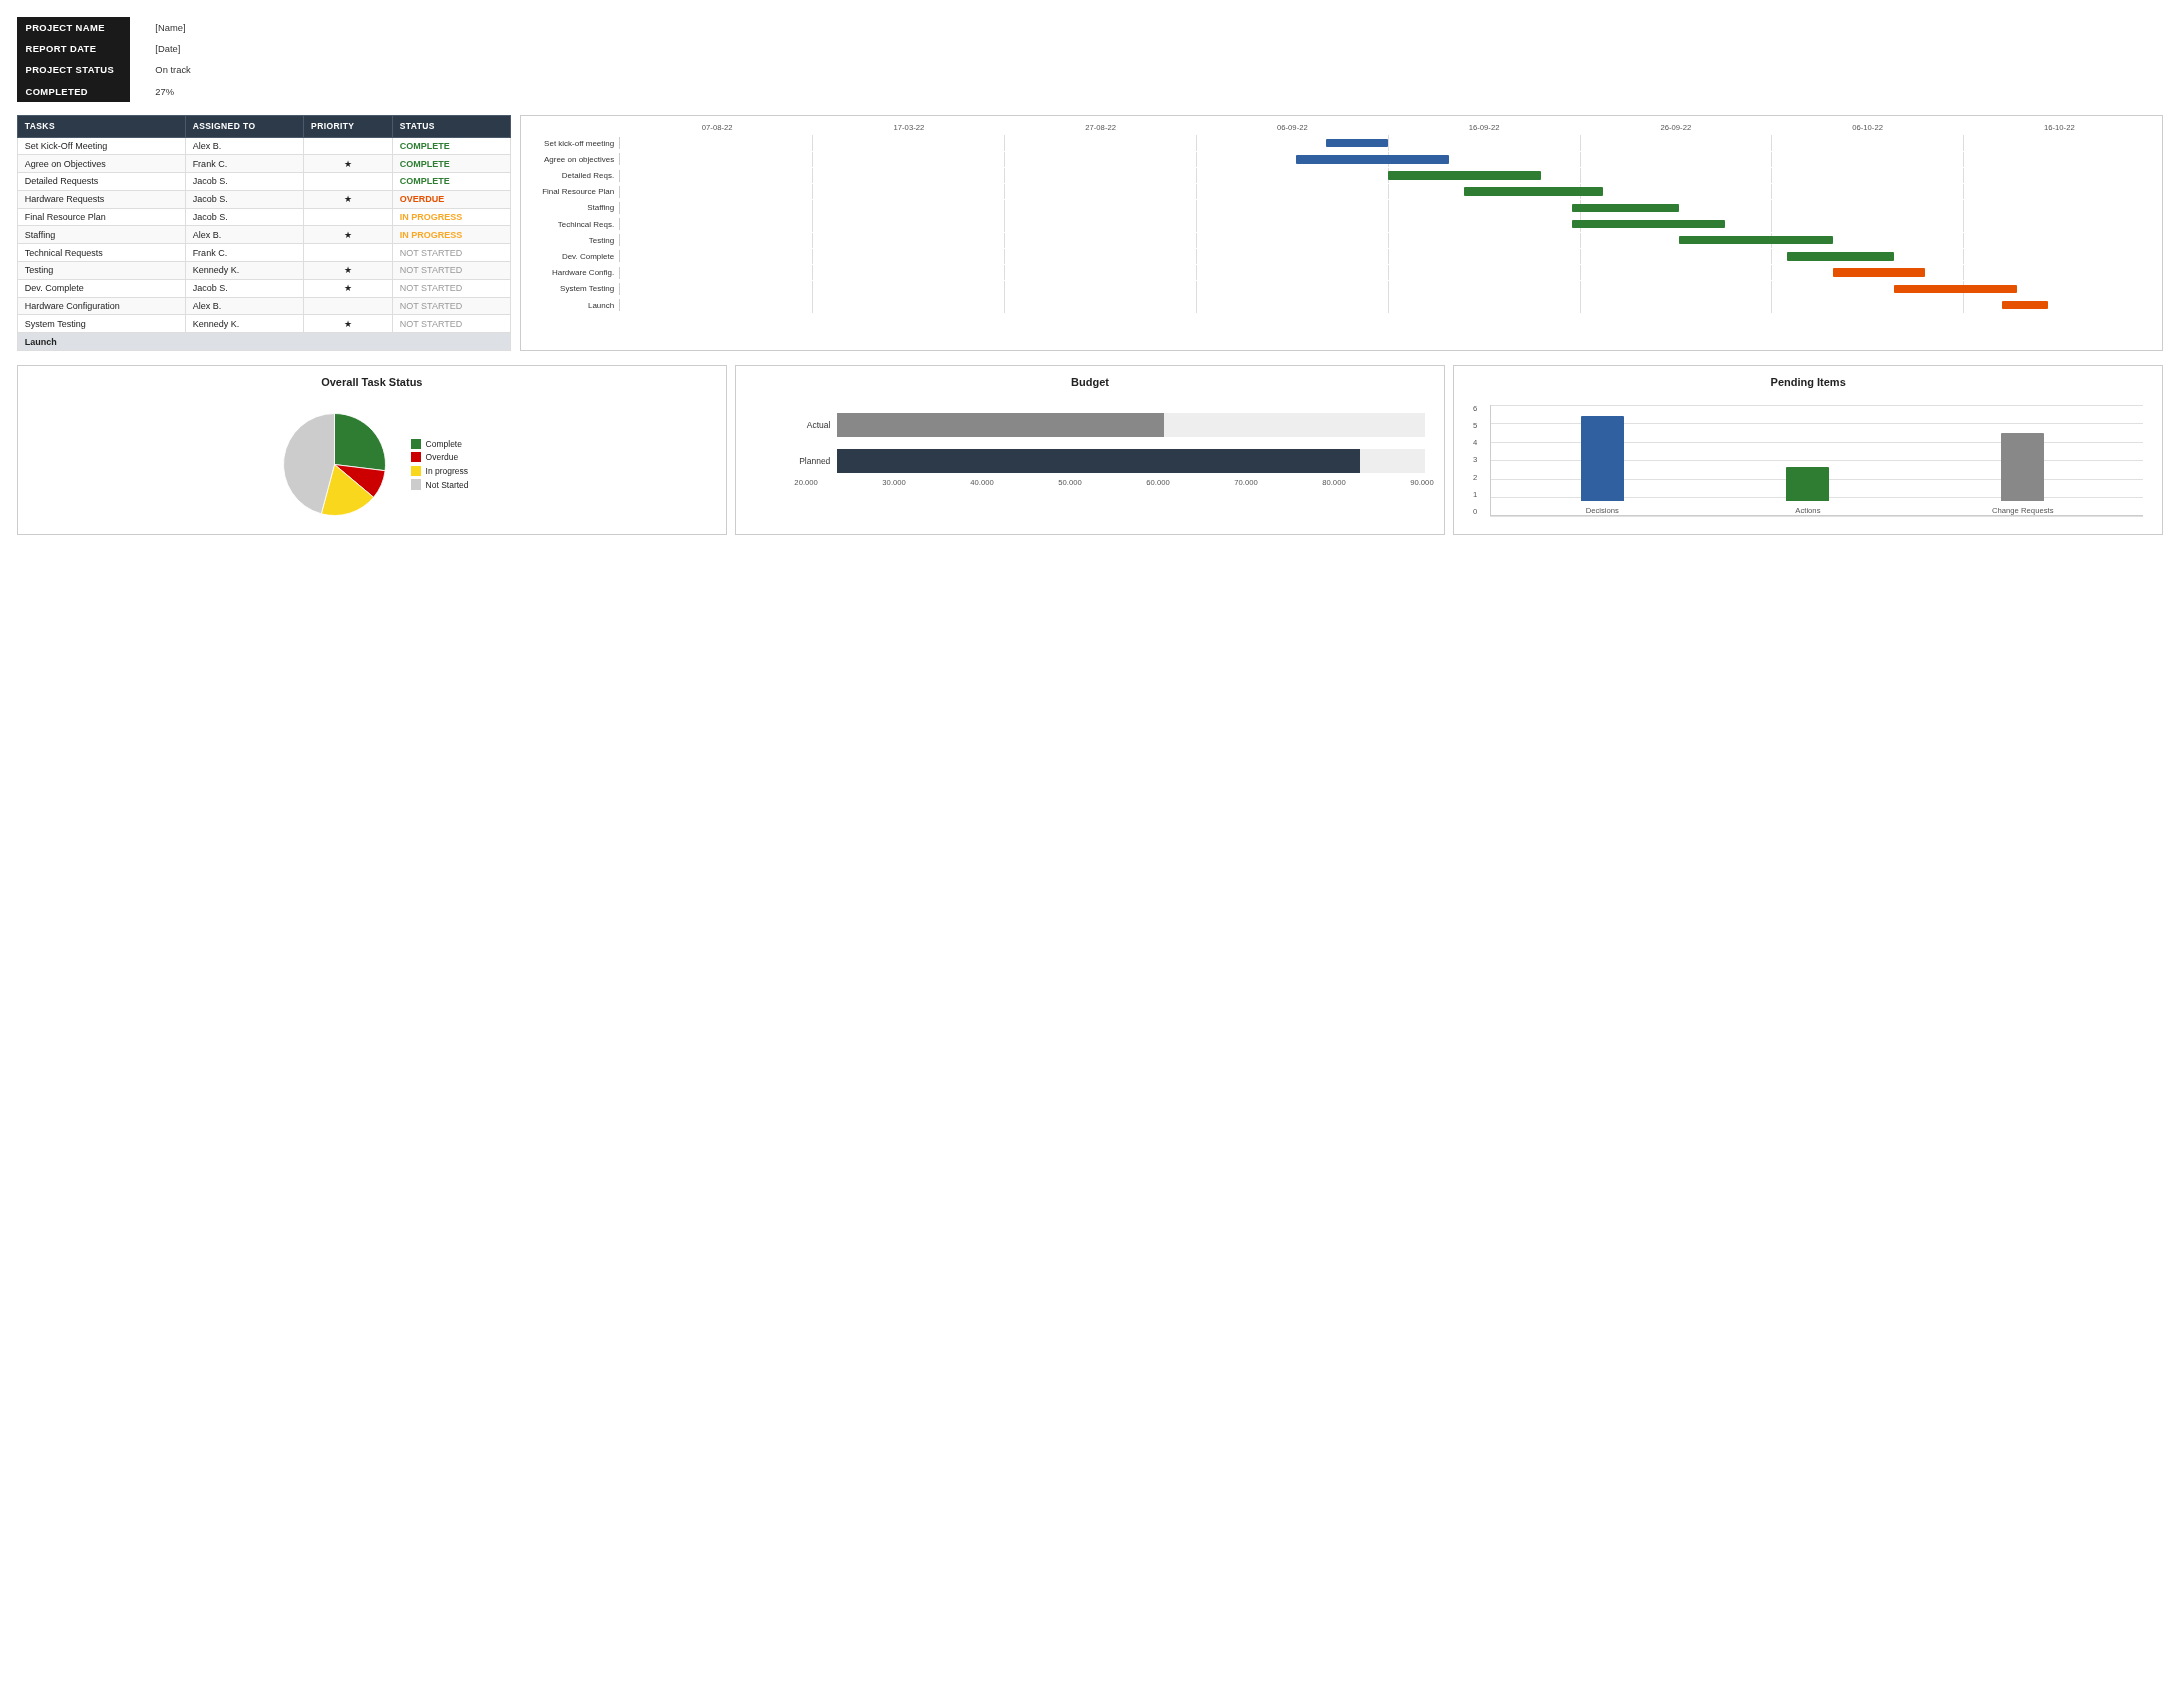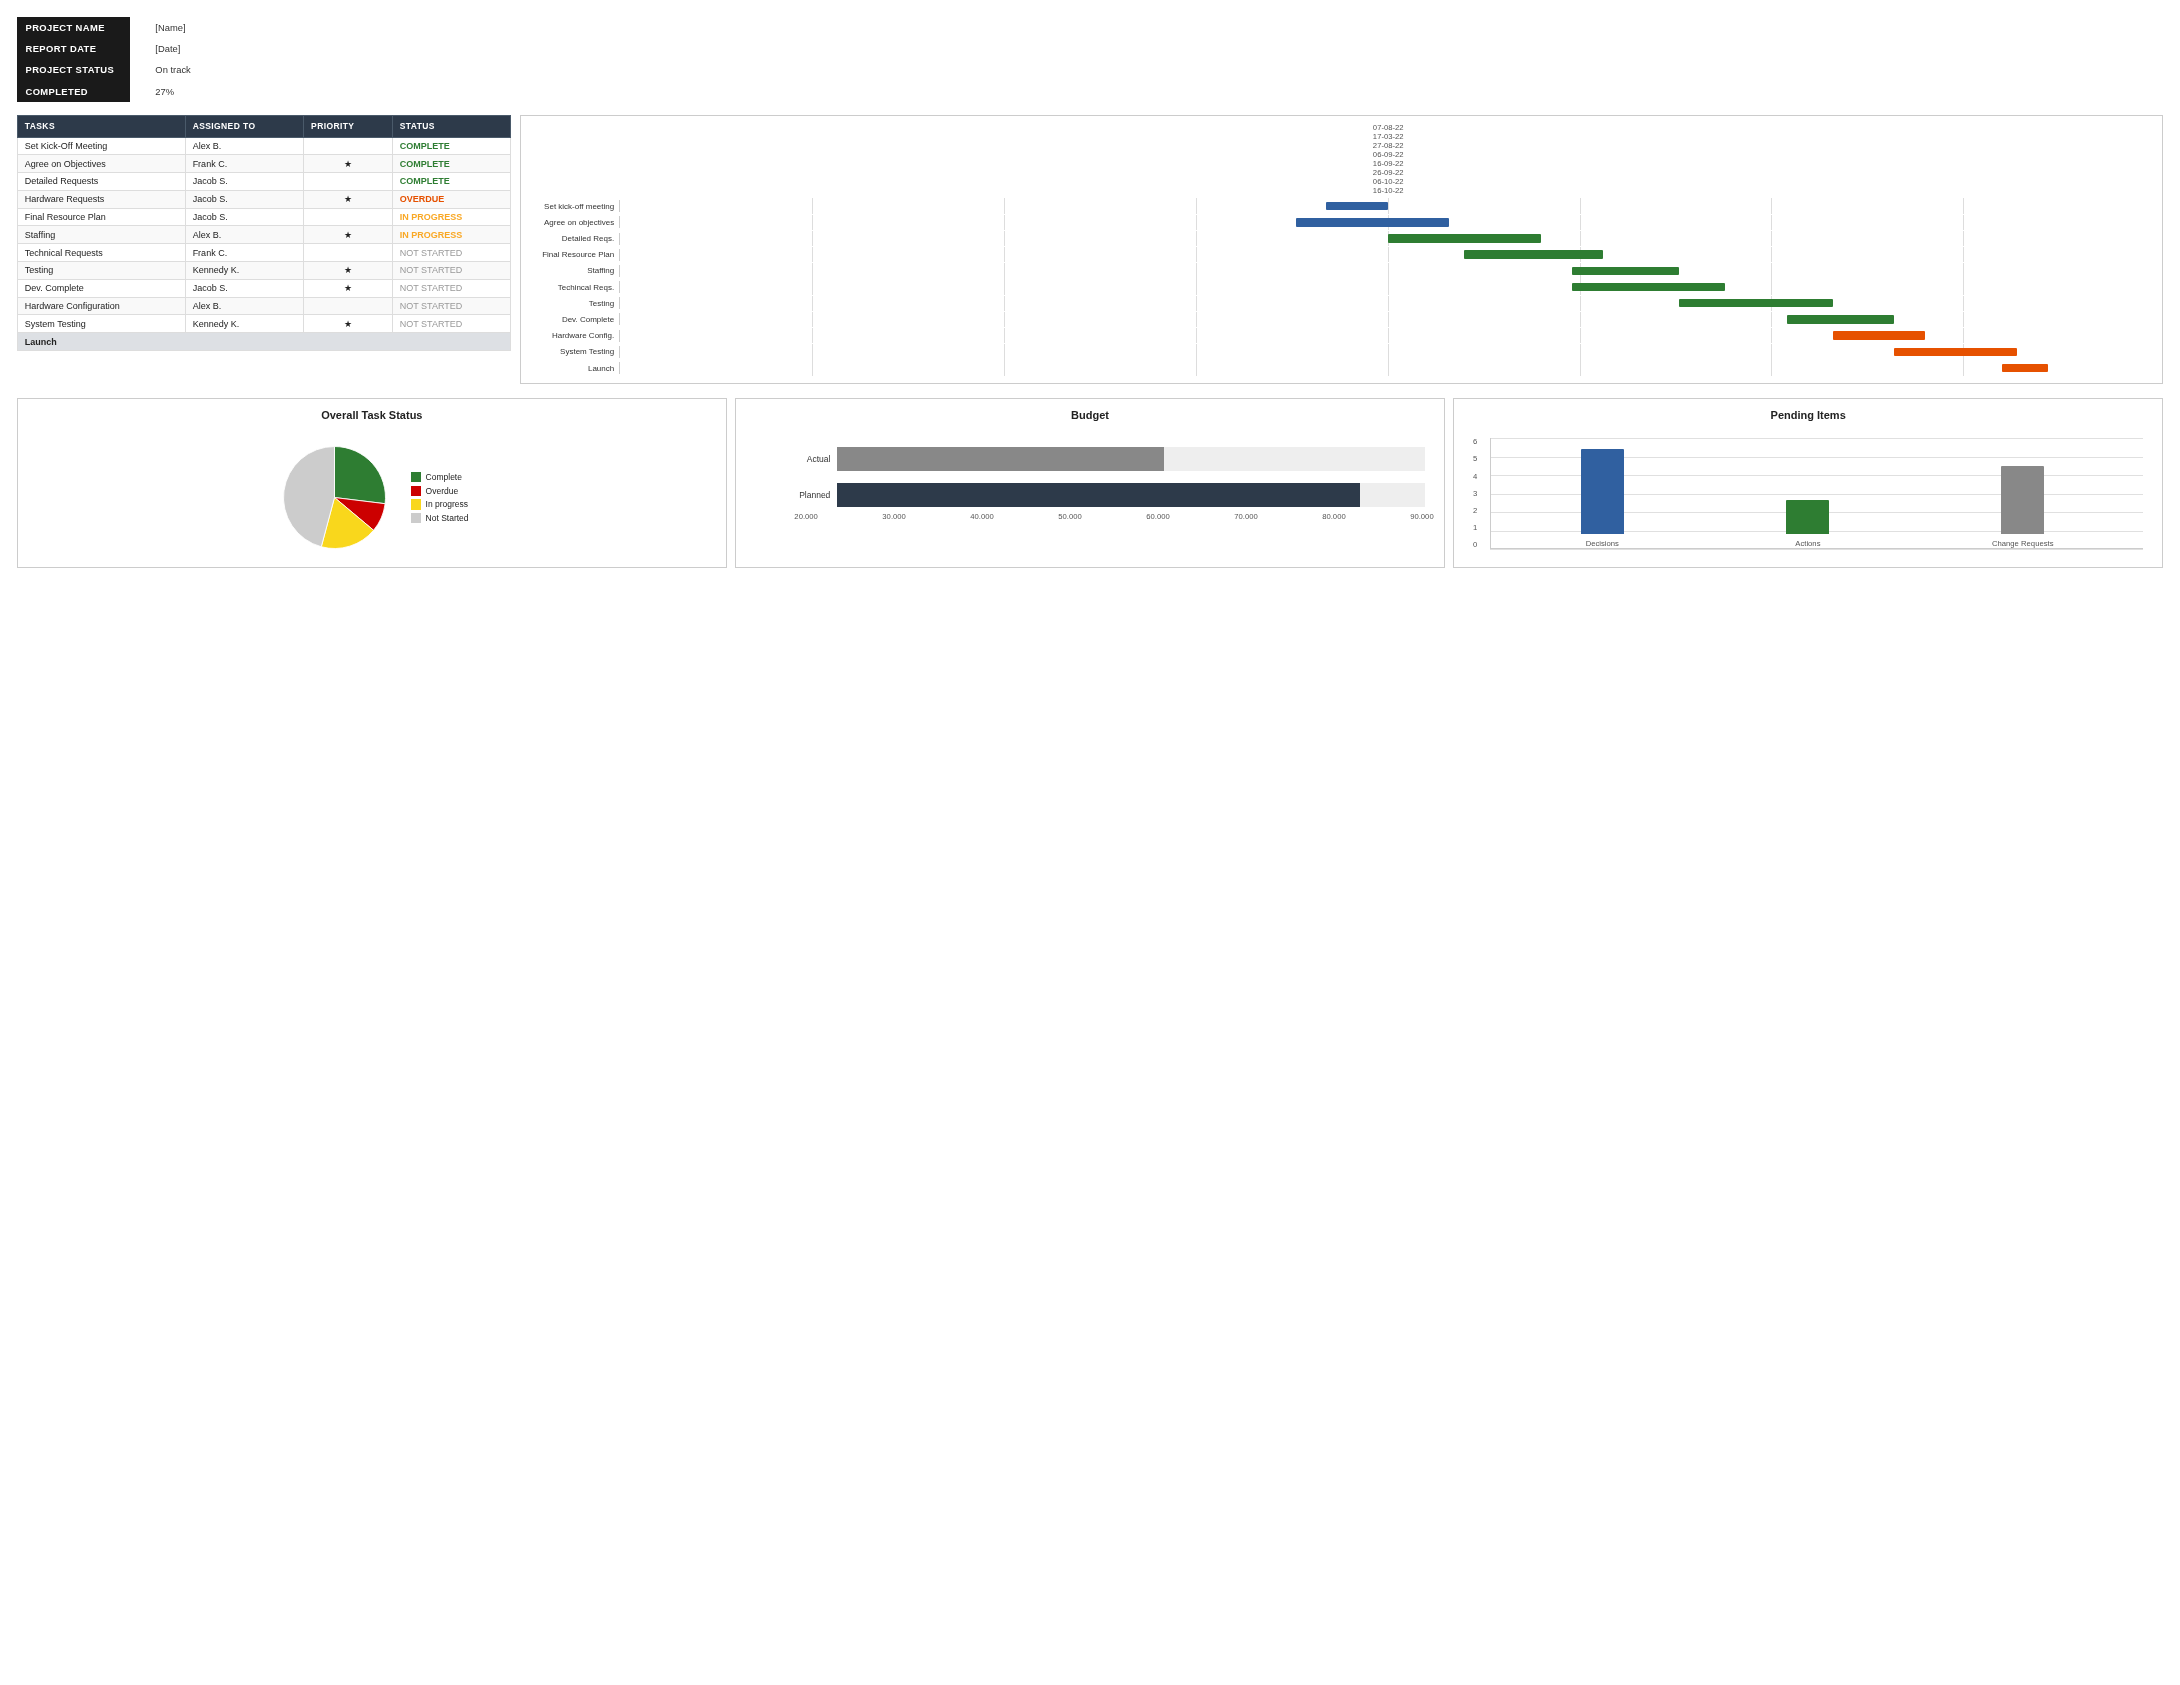--- a/index.html
+++ b/index.html
@@ -21,21 +21,21 @@
     .task-table tr:nth-child(even) { background: #f9f9f9; }
     .task-table tr:nth-child(odd) { background: #fff; }
     .task-table .launch-row td { background: #dde0e4; font-weight: bold; }
     .status-complete { color: #2e7d32; font-weight: bold; font-size: 8.5px; }
     .status-overdue { color: #e65100; font-weight: bold; font-size: 8.5px; }
     .status-inprogress { color: #f9a825; font-weight: bold; font-size: 8.5px; }
     .status-notstarted { color: #999; font-size: 8.5px; }
 
     
     .gantt-section { flex: 1; border: 0.9px solid #ccc; padding: 6.8px; background: #fff; }
-    .gantt-header { display: flex; justify-content: space-between; margin-bottom: 3.4px; padding-left: 94px; flex-direction: column; }
+    .gantt-header { display: flex; justify-content: space-between; margin-bottom: 3.4px; padding-left: 94px; }
     .gantt-date-label { font-size: 7.7px; color: #555; text-align: center; flex: 1; }
     .gantt-row { display: flex; align-items: center; height: 15.3px; margin-bottom: 0.9px; }
     .gantt-label { width: 92px; font-size: 8px; color: #333; text-align: right; padding-right: 5.1px; flex-shrink: 0; }
     .gantt-bar-area { flex: 1; position: relative; height: 12px; border-left: 0.9px solid #ccc; }
     .gantt-vline { position: absolute; top: -1.7px; bottom: -1.7px; width: 0.9px; background: #ddd; }
     .gantt-bar { position: absolute; height: 8.5px; top: 1.7px; border-radius: 0.9px; }
     .bar-blue { background: #3060a0; }
     .bar-green { background: #2e7d32; }
     .bar-orange { background: #e65100; }
 

